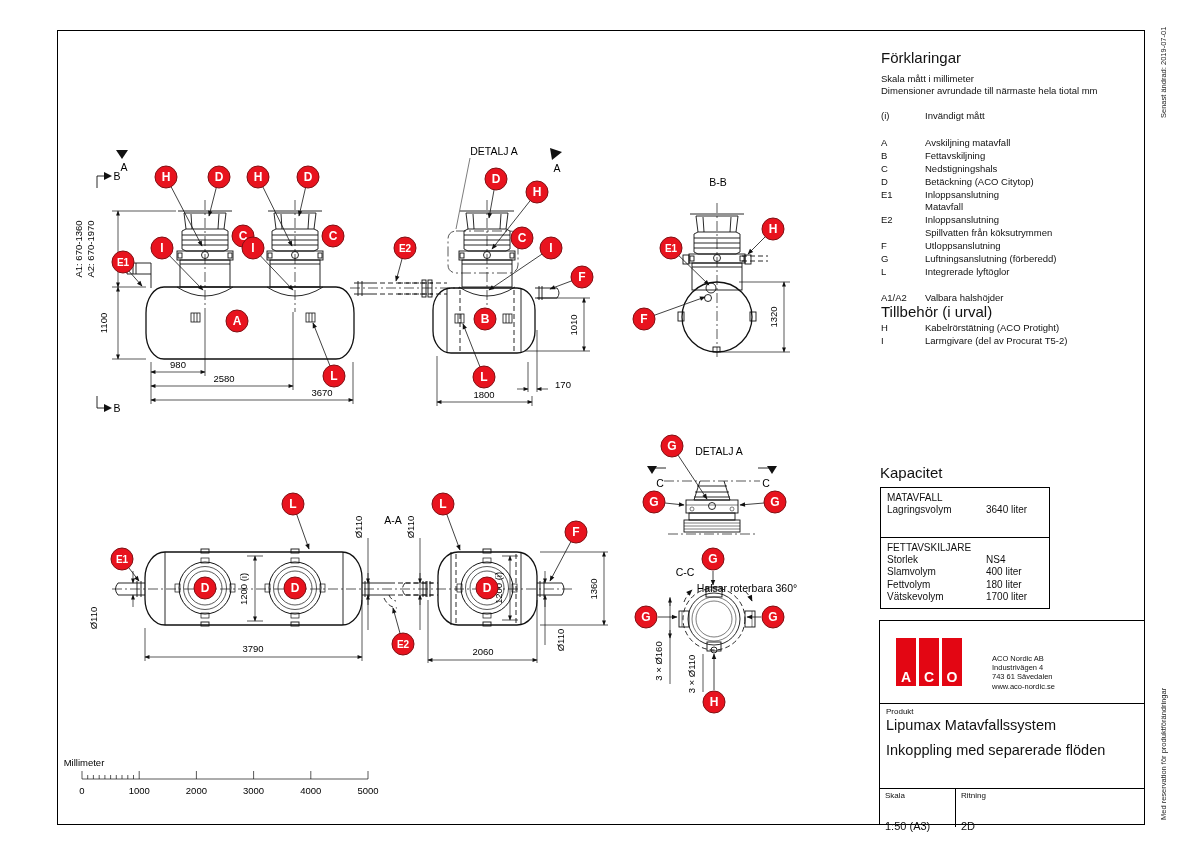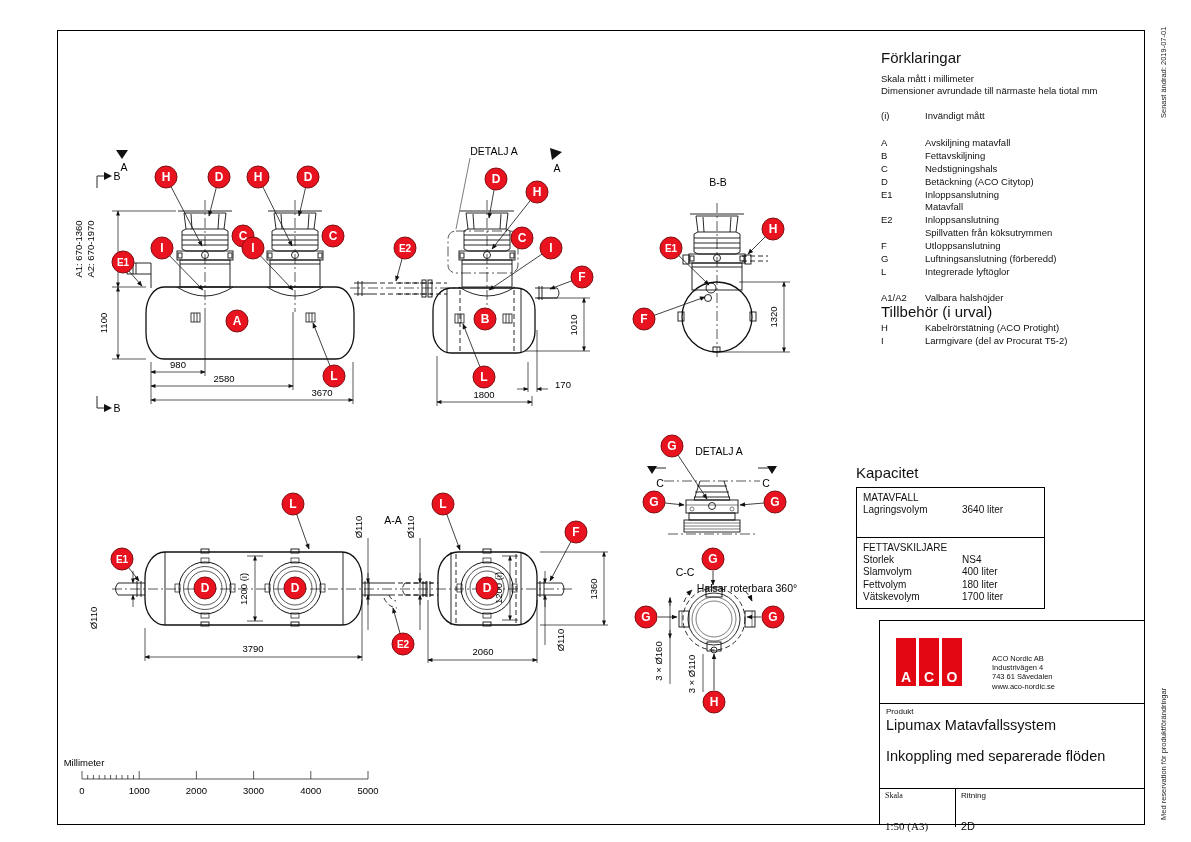--- a/index.html
+++ b/index.html
@@ -28,43 +28,43 @@
   .lg-title{font-size:15px;margin-bottom:8px;}
   .lg-note{font-size:9.5px;}
   .lg-rows{margin-top:12px;}
   .lg-row{display:flex;margin-bottom:0.5px;}
   .lg-code{width:44px;flex:none;}
   .lg-desc{flex:1;}
   .gap8{height:13px;}
   .gap14{height:14px;}
   .acc-title{font-size:15px;margin:2px 0 3px 0;}
 
-  .capacity{position:absolute;left:856px;top:464px;width:189px;}
+  .capacity{position:absolute;left:880px;top:464px;width:170px;}
   .cap-title{font-size:15px;margin-bottom:6px;}
   .cap-box{border:1px solid #000;}
   .cap-sec{padding:3px 6px 4px 6px;}
   .cap-sec + .cap-sec{border-top:1px solid #000;margin-top:16px;}
   .cap-head{font-size:10px;line-height:13px;}
   .cap-row{display:flex;font-size:10px;line-height:12.5px;}
   .cap-lab{width:99px;flex:none;}
   .cap-val{flex:1;}
 
   .titleblock{position:absolute;left:879px;top:620px;width:266px;height:205px;
               border-left:1.5px solid #000;border-top:1.5px solid #000;box-sizing:border-box;}
   .tb-logo{position:relative;height:82px;}
   .tb-sq{position:absolute;top:17px;width:20px;height:48px;background:#e30613;
          color:#fff;text-align:center;font-size:14px;line-height:78px;font-weight:bold;}
   .tb-company{position:absolute;left:112px;top:33px;font-size:7.5px;line-height:9.2px;}
   .tb-product{border-top:1.2px solid #000;height:85px;padding:3px 6px;box-sizing:border-box;}
   .tb-plabel{font-size:8px;}
   .tb-pline{font-size:14.5px;line-height:18px;}
-  .tb-sub{font-size:14.5px;margin-top:14px;}
+  .tb-sub{font-size:14.5px;margin-top:8px;}
   .tb-bottom{border-top:1.2px solid #000;display:flex;height:38px;}
   .tb-cell{padding:2px 5px;box-sizing:border-box;}
-  .tb-cell.scale{width:76px;border-right:1.2px solid #000;flex:none;font-family:Liberation Serif, serif;}
+  .tb-cell.scale{width:76px;border-right:1.2px solid #000;flex:none;}
   .tb-slabel{font-size:8px;}
   .tb-sval{font-size:11px;margin-top:20px;}
 
   .edge-text{position:absolute;font-size:7.5px;white-space:nowrap;color:#222;
              transform:rotate(-90deg);transform-origin:0 0;}
   .edge-top{left:1159px;top:118px;}
   .edge-bottom{left:1159px;top:820px;}
 </style>
 </head>
 <body>

